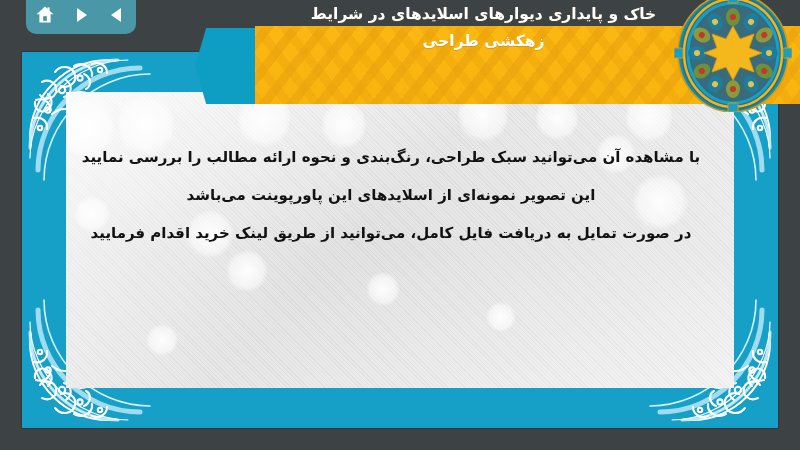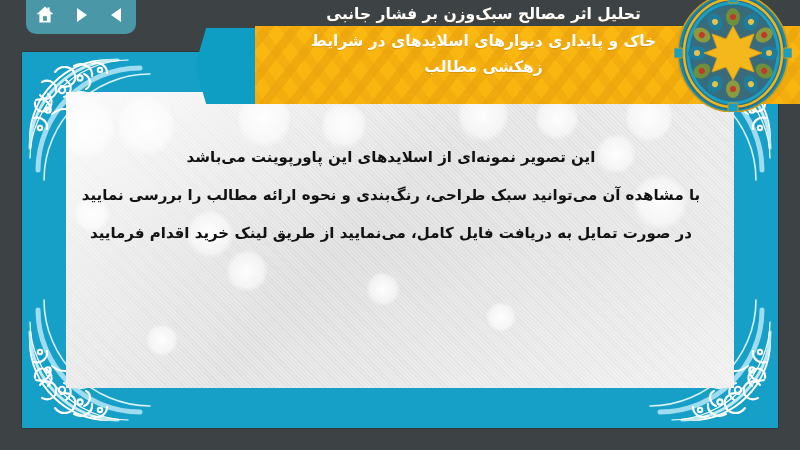--- a/index.html
+++ b/index.html
@@ -219,32 +219,31 @@
       <div class="bokeh" style="left:8px;top:104px;width:36px;height:36px;"></div>
       <div class="bokeh" style="left:530px;top:42px;width:40px;height:40px;"></div>
       <div class="bokeh" style="left:566px;top:82px;width:56px;height:56px;"></div>
       <div class="bokeh" style="left:300px;top:180px;width:34px;height:34px;"></div>
       <div class="bokeh" style="left:420px;top:210px;width:30px;height:30px;"></div>
       <div class="bokeh" style="left:80px;top:232px;width:32px;height:32px;"></div>
     </div>
   </div>
 
   <div class="body-text">
+    <div>با مشاهده آن می‌توانید سبک طراحی، رنگ‌بندی و نحوه ارائه مطالب را بررسی نمایید</div>
     <div>این تصویر نمونه‌ای از اسلایدهای این پاورپوینت می‌باشد</div>
-    <div>با مشاهده آن می‌توانید سبک طراحی، رنگ‌بندی و نحوه ارائه مطالب را بررسی نمایید</div>
-    <div>در صورت تمایل به دریافت فایل کامل، می‌نمایید از طریق لینک خرید اقدام فرمایید</div>
+    <div>در صورت تمایل به دریافت فایل کامل، می‌توانید از طریق لینک خرید اقدام فرمایید</div>
   </div>
 
   <div class="banner-wrap">
     <div class="banner-tail"></div>
     <div class="banner-body"></div>
     <div class="title-text">
-      <div class="title-line-1">تحلیل اثر مصالح سبک‌وزن بر فشار جانبی</div>
       <div class="title-line-2">خاک و پایداری دیوارهای اسلایدهای در شرایط</div>
-      <div class="title-line-3">زهکشی مطالب</div>
+      <div class="title-line-3">زهکشی طراحی</div>
     </div>
   </div>
 
   <div class="medallion">
     <svg viewBox="0 0 118 118" width="118" height="118" aria-hidden="true">
       <defs>
         <clipPath id="mclip">
             <ellipse cx="59" cy="59" rx="52" ry="57"></ellipse>
           </clipPath>
       </defs>

